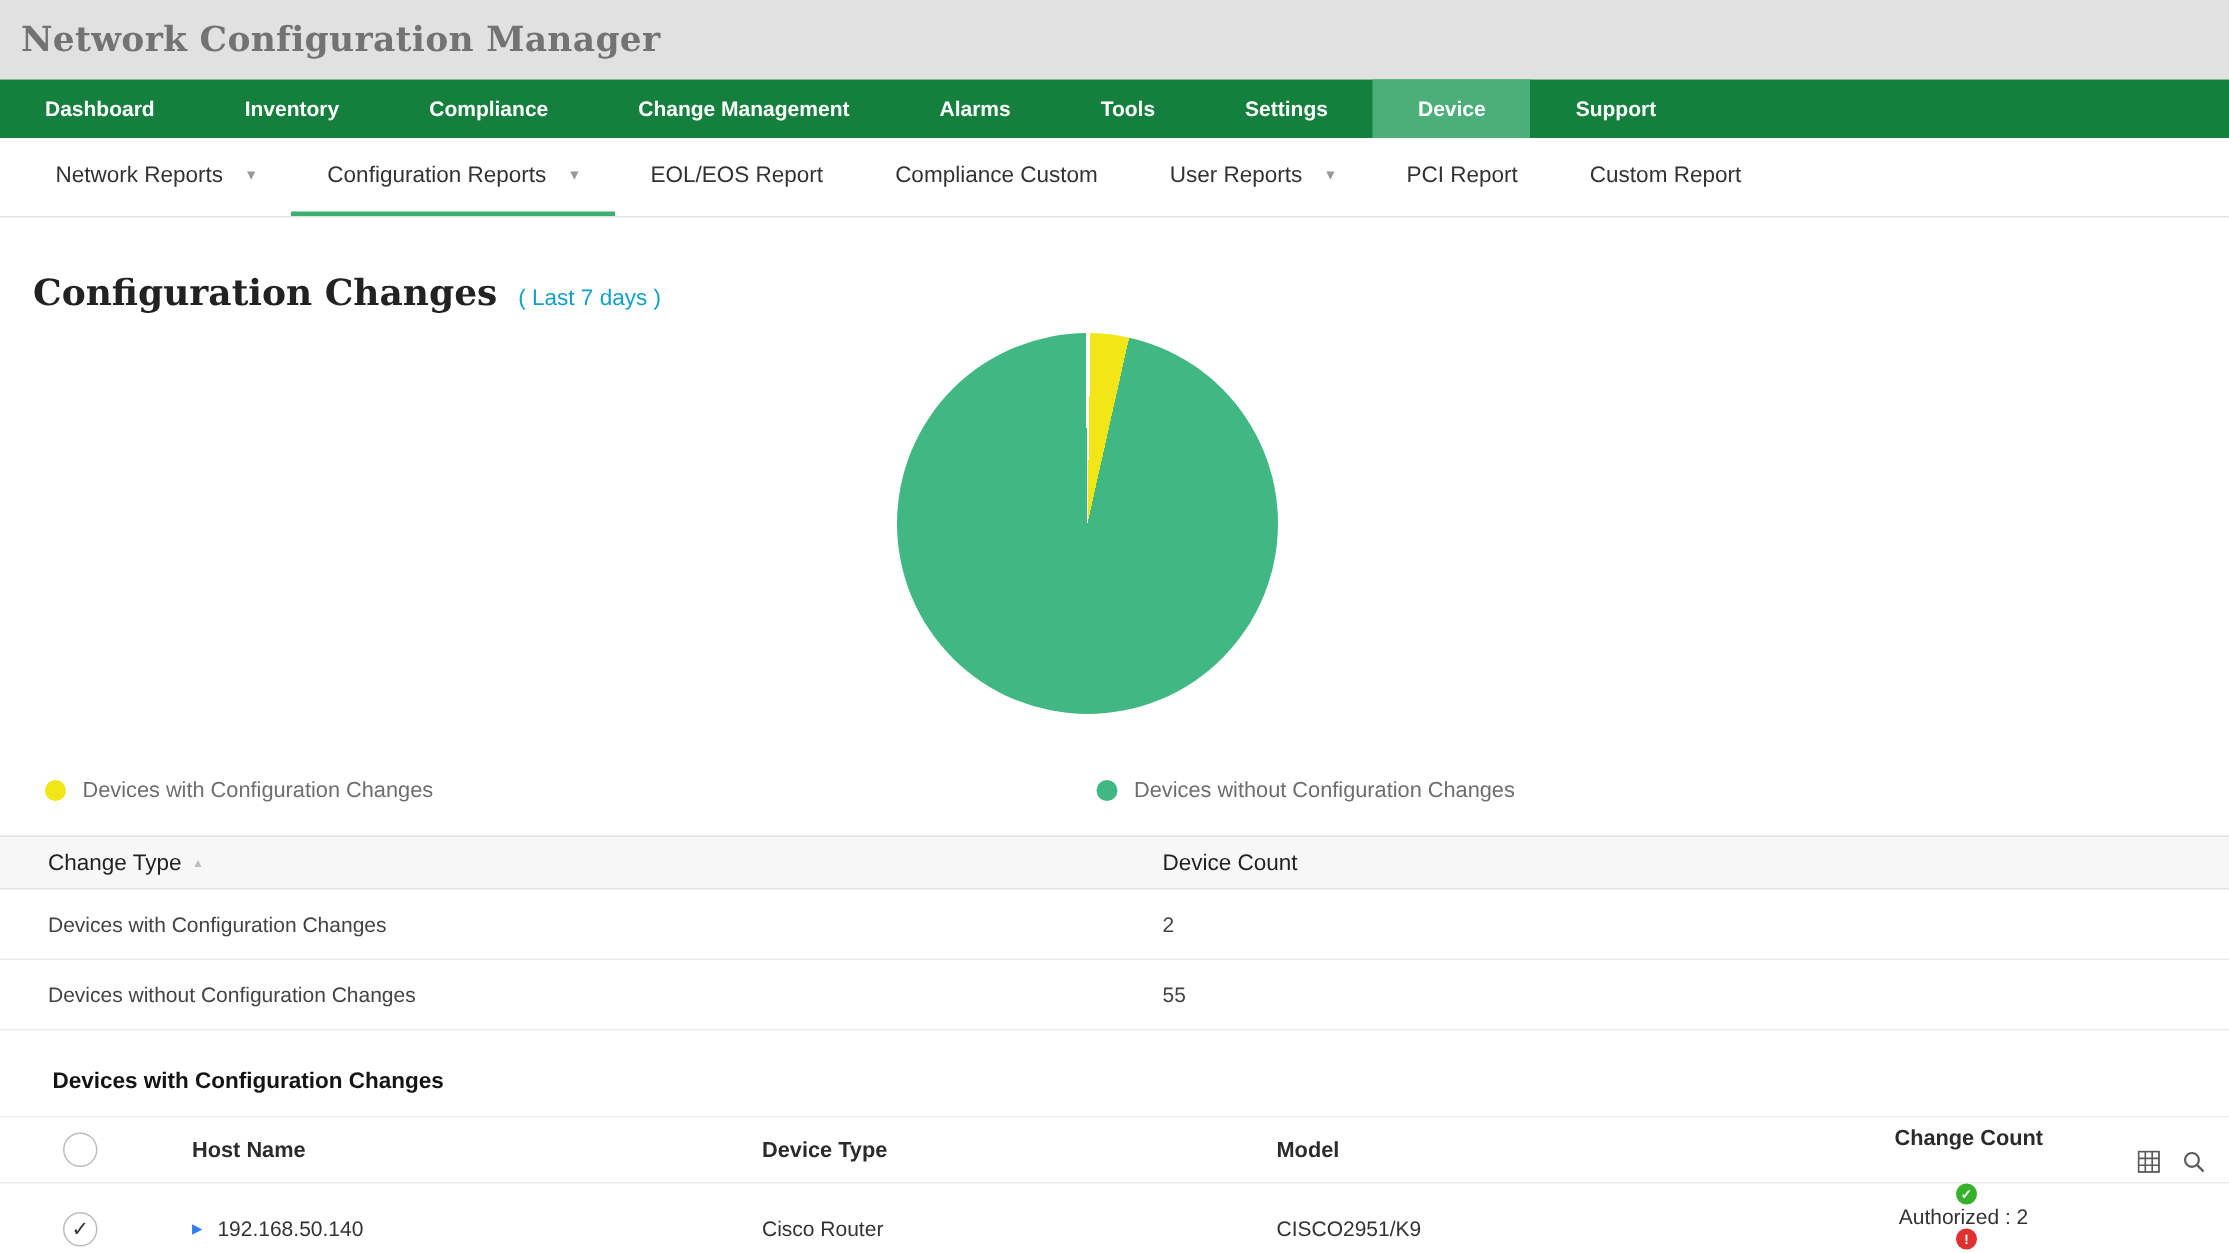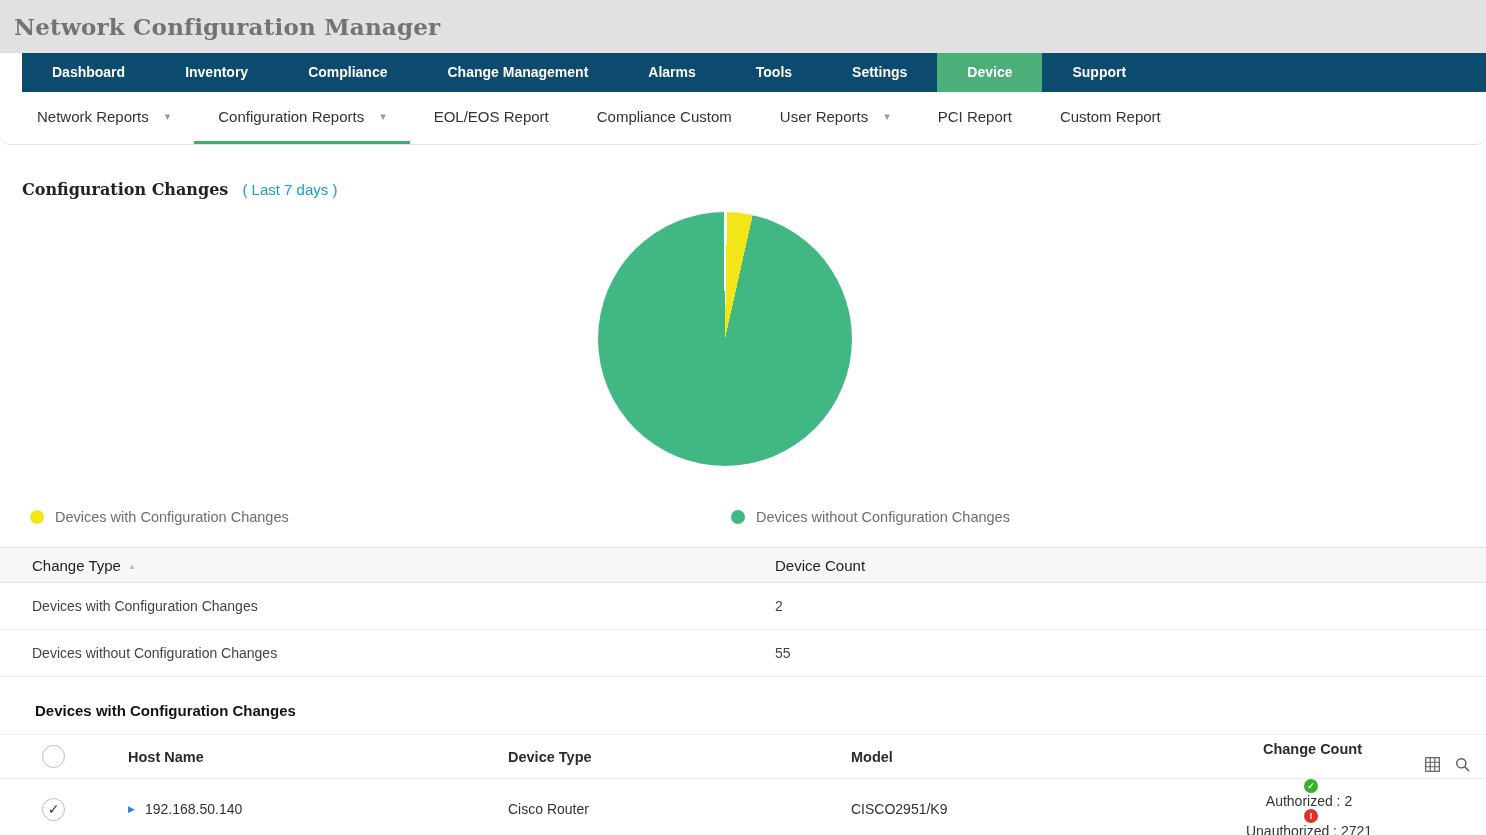--- a/index.html
+++ b/index.html
@@ -4,33 +4,33 @@
 <style>
   * { margin:0; padding:0; box-sizing:border-box; }
   html,body { width:1486px; height:835px; overflow:hidden; background:#fff;
     font-family:"Liberation Sans", sans-serif; }
 
   
   .topbar { height:53px; background:#e1e1e1; display:flex; align-items:center; padding:0 14px; }
   .topbar h1 { font-family:"DejaVu Serif", serif; font-size:23px; font-weight:600; color:#737373; letter-spacing:.2px; }
 
   
-  .navbar { height:39px; background:#0c4a6e; display:flex;margin-left:22px; }
+  .navbar { height:39px; background:#15803d; display:flex; }
   .nav-item { color:#fff; font-size:14px; font-weight:700; line-height:39px; padding:0 30px; cursor:pointer; white-space:nowrap; }
   .nav-item.active { background:#4aaf78; }
 
   
-  .subnav { height:53px; display:flex; align-items:stretch; border-bottom:1px solid #e2e2e2; padding-left:13px;border-radius:10px; }
+  .subnav { height:53px; display:flex; align-items:stretch; border-bottom:1px solid #e2e2e2; padding-left:13px; }
   .subnav-item { display:flex; align-items:center; padding:0 24px; font-size:15px; color:#333; cursor:pointer; border-bottom:3px solid transparent; white-space:nowrap; }
   .subnav-item.active { border-bottom-color:#3fae71; }
   .chev { color:#999; font-size:11px; margin-left:16px; }
 
   
   .page-head { margin:35px 0 0 22px; display:flex; align-items:baseline; }
-  .page-head h2 { font-family:"DejaVu Serif", serif; font-size:16px; font-weight:600; color:#222; }
+  .page-head h2 { font-family:"DejaVu Serif", serif; font-size:24px; font-weight:600; color:#222; }
   .period { margin-left:14px; font-size:15px; color:#12a0c9; }
 
   
   .chart-area { margin-top:13px; display:flex; justify-content:center; }
   .pie { width:254px; height:254px; border-radius:50%; transform:translateX(-18px); }
 
   
   .legend { margin-top:43px; display:grid; grid-template-columns:701px auto; padding-left:30px; }
   .legend-item { display:flex; align-items:center; cursor:pointer; }
   .dot { width:14px; height:14px; border-radius:50%; margin-right:11px; flex:0 0 auto; }

